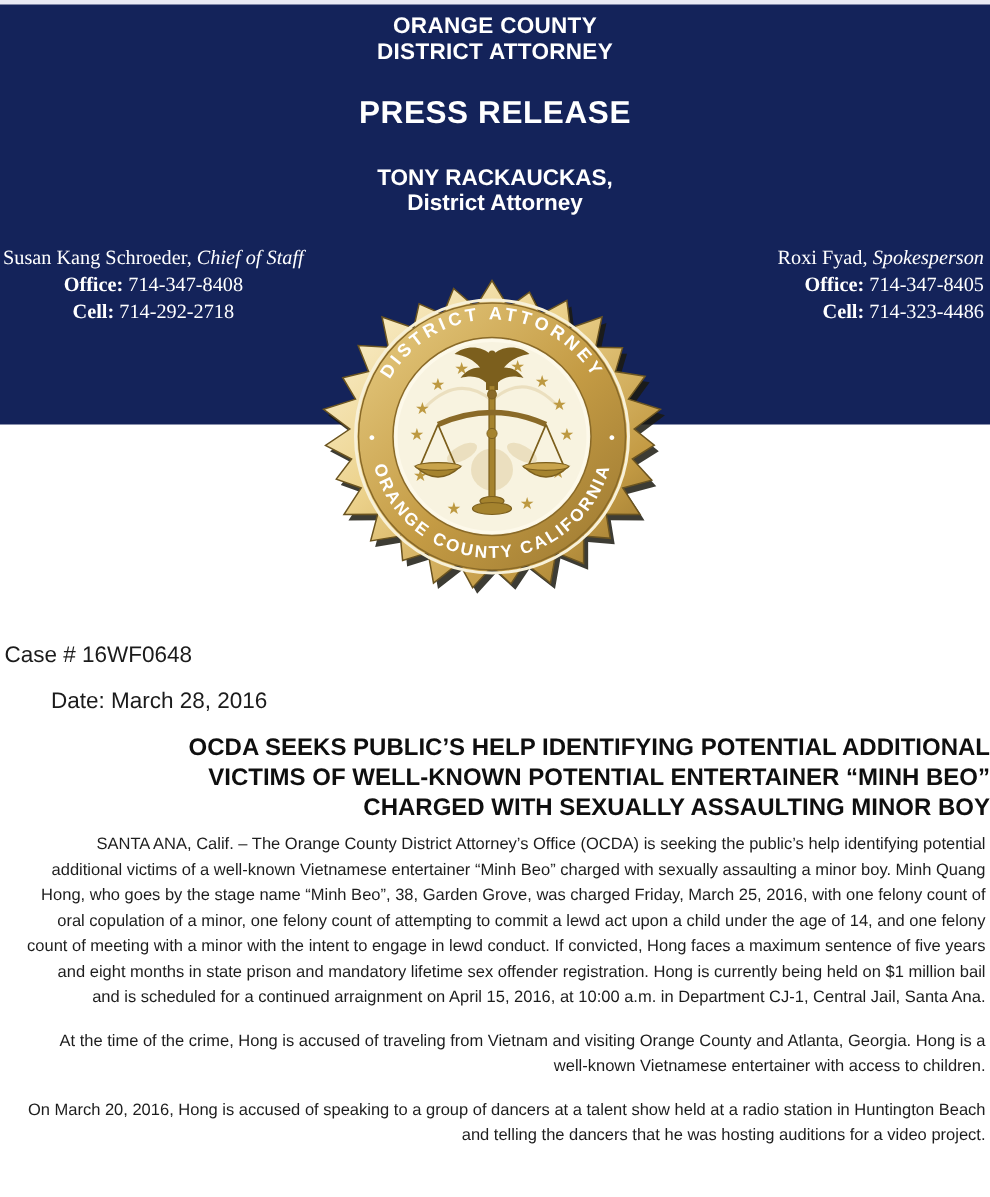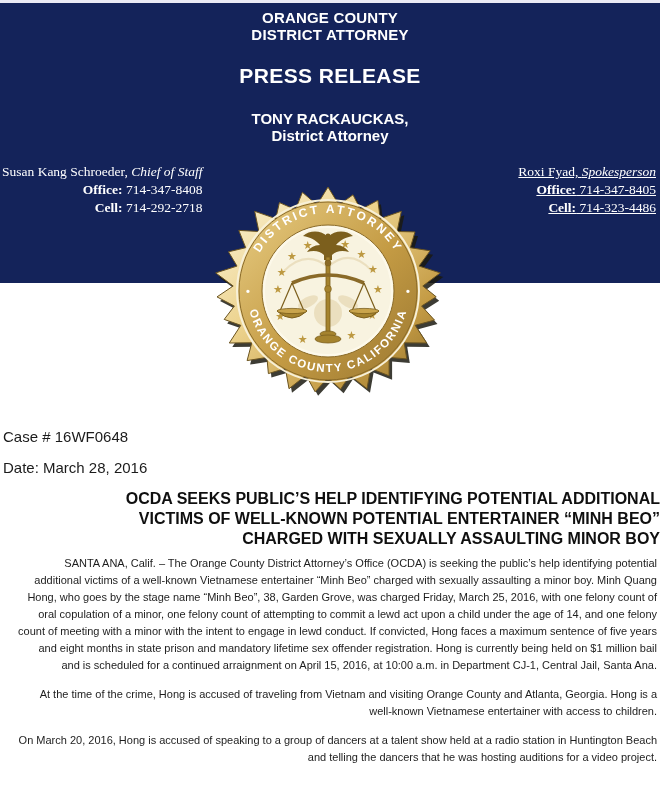--- a/index.html
+++ b/index.html
@@ -14,35 +14,35 @@
   }
   .band-center{position:absolute;left:0;width:660px;text-align:center;color:#ffffff;}
   .agency{top:6px;font-size:15px;font-weight:bold;line-height:17px;letter-spacing:.2px;}
   .press{top:61px;font-size:21px;font-weight:bold;letter-spacing:.4px;}
   .da{top:107px;font-size:15px;font-weight:bold;line-height:17px;}
   
   .contact{
     position:absolute;top:160px;color:#ffffff;
     font-family:"Liberation Serif", serif;font-size:13.5px;line-height:18px;
   }
-  .contact.left{left:2px;text-align:right;}
-  .contact.right{right:4px;text-align:right;text-decoration:underline;}
+  .contact.left{left:2px;text-align:center;}
+  .contact.right{right:4px;text-align:right;}
   .contact .role{font-style:italic;}
   .contact .lbl{font-weight:bold;}
   
   .seal{position:absolute;left:211px;top:185px;width:234px;height:216px;}
   .seal text{font-family:"Liberation Sans", sans-serif;}
   .arc-text{font-size:12px;font-weight:bold;fill:#ffffff;letter-spacing:2.5px;}
   .arc-text-bottom{font-size:11.5px;font-weight:bold;fill:#ffffff;letter-spacing:1.6px;}
   .seal-star{font-size:11px;fill:#bd9941;}
   .ring-dot{font-size:11px;font-weight:bold;fill:#ffffff;}
   
   .caseline{position:absolute;left:3px;font-size:15px;color:#1b1b1b;}
   .case-no{top:428px;}
-  .date-line{top:459px;}
+  .date-line{top:459px;margin-left:31px;}
   .headline{
     position:absolute;top:489px;left:0;width:660px;text-align:right;
     font-size:16px;font-weight:bold;line-height:20px;color:#0f0f0f;
   }
   .bodytext{position:absolute;top:555px;left:2px;width:655px;}
   .bodytext p{
     margin:0 0 12px 16px;font-size:11px;line-height:17px;color:#1d1d1d;
     text-align:right;
   }
 </style>

